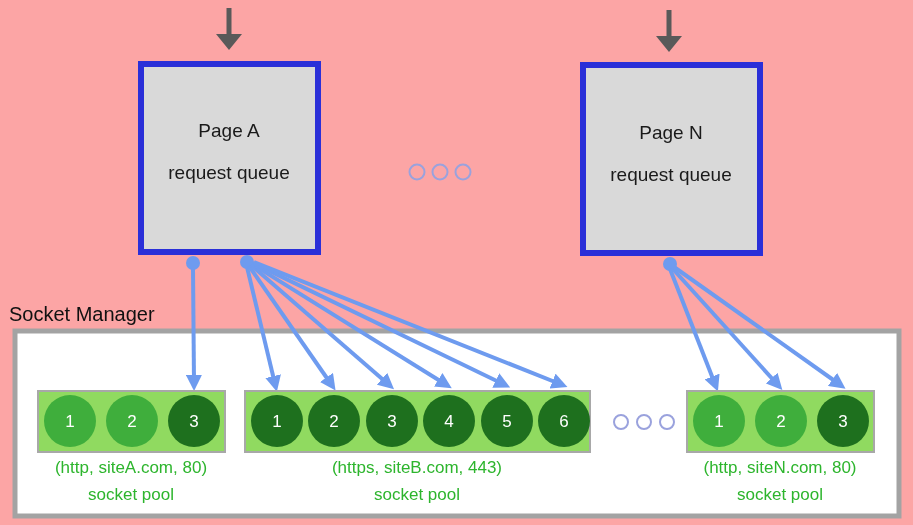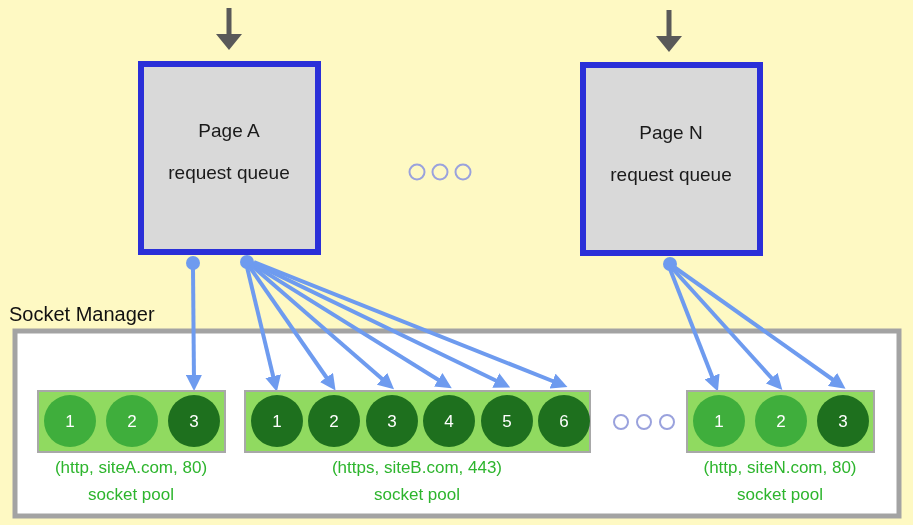--- a/index.html
+++ b/index.html
@@ -1,16 +1,16 @@
 <!DOCTYPE html>
 <html><head>
 <meta charset="utf-8">
 <style>
   html,body{margin:0;padding:0;background:#ffffff;}
-  .stage{position:relative;width:913px;height:525px;background:#fef9c3;overflow:hidden;
+  .stage{position:relative;width:913px;height:525px;background:#fca5a5;overflow:hidden;
          font-family:"Liberation Sans", sans-serif;text-align:right;}
   svg{display:block;}
   text{font-family:"Liberation Sans", sans-serif;}
   .queue-box{fill:#d9d9d9;stroke:#2a2fd8;stroke-width:6;}
   .queue-text{font-size:19px;fill:#1a1a1a;}
   .manager-label{font-size:20px;fill:#111111;}
   .manager-box{fill:#ffffff;stroke:#a3a3a3;stroke-width:5;}
   .pool-box{fill:#90da60;stroke:#a8a8a8;stroke-width:2;}
   .socket-num{font-size:17px;fill:#ffffff;text-anchor:middle;}
   .pool-text{font-size:17px;fill:#2db52d;text-anchor:middle;}

